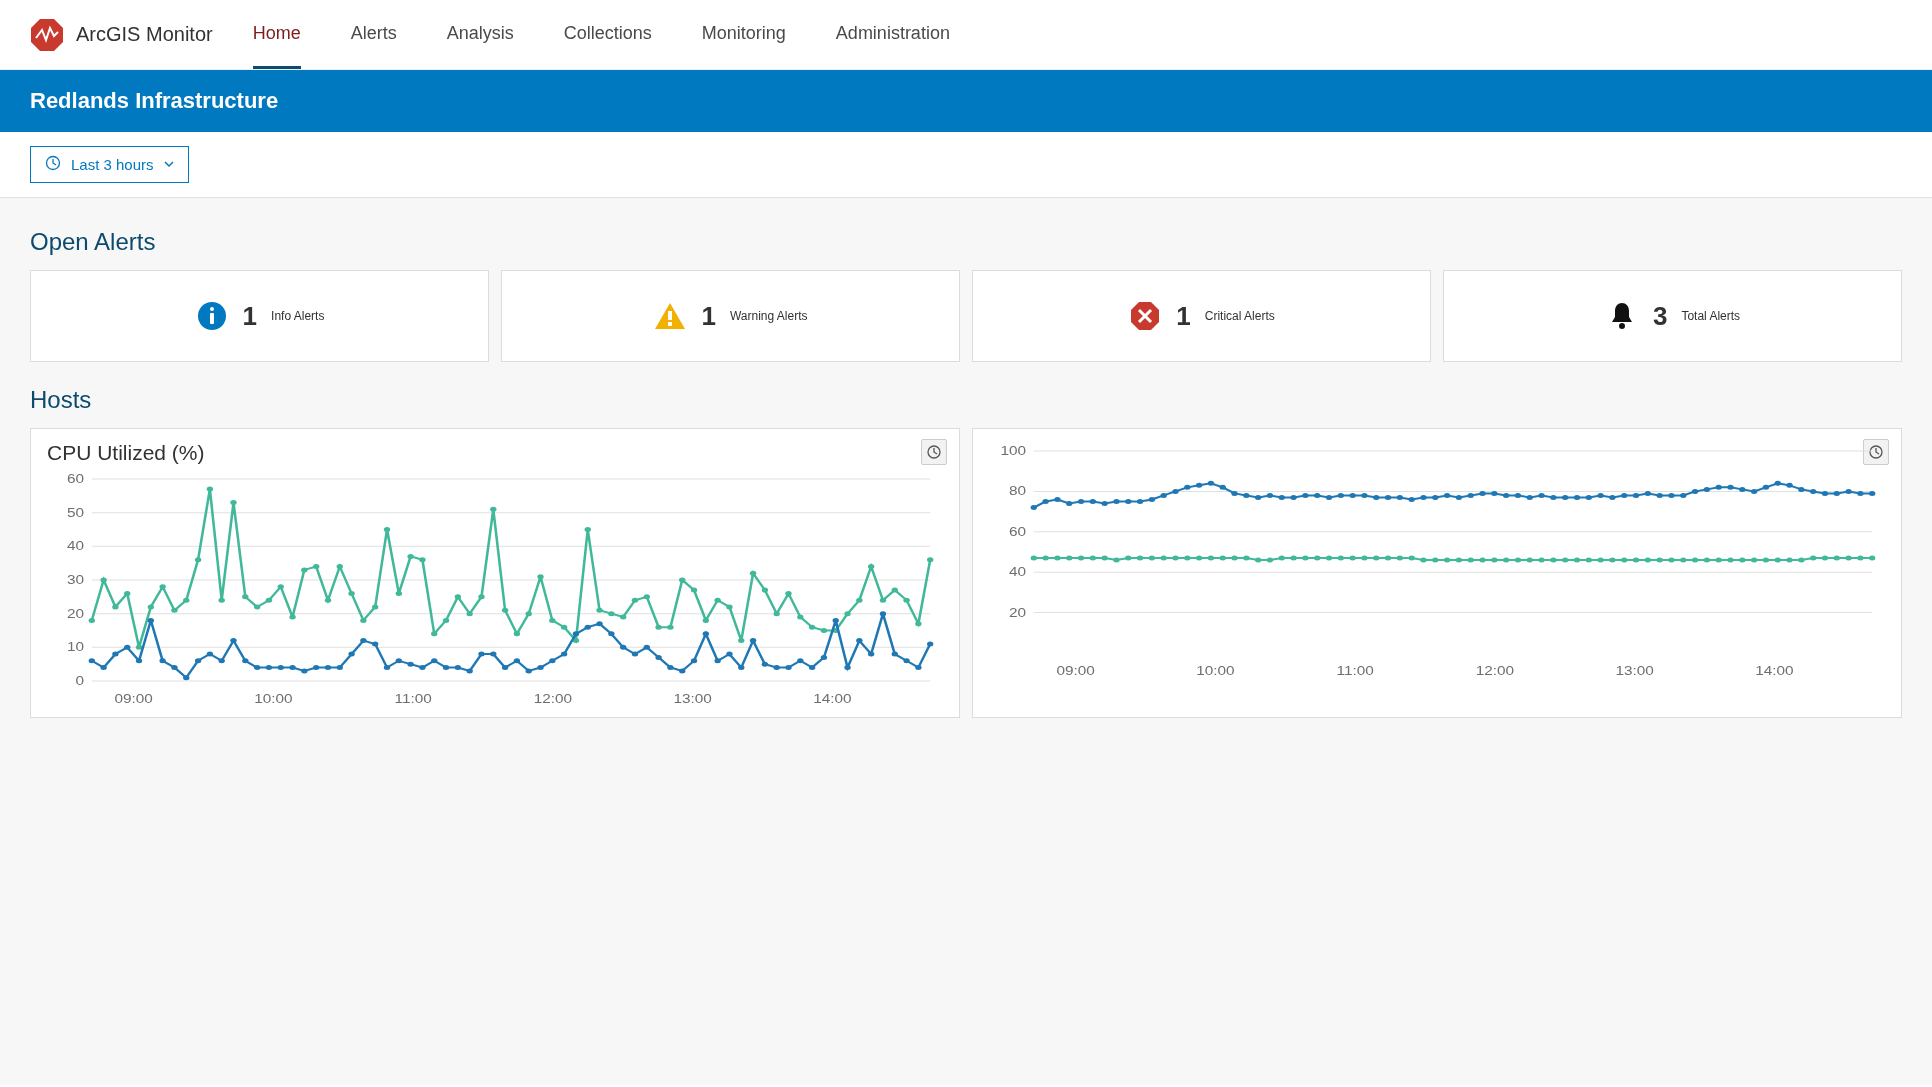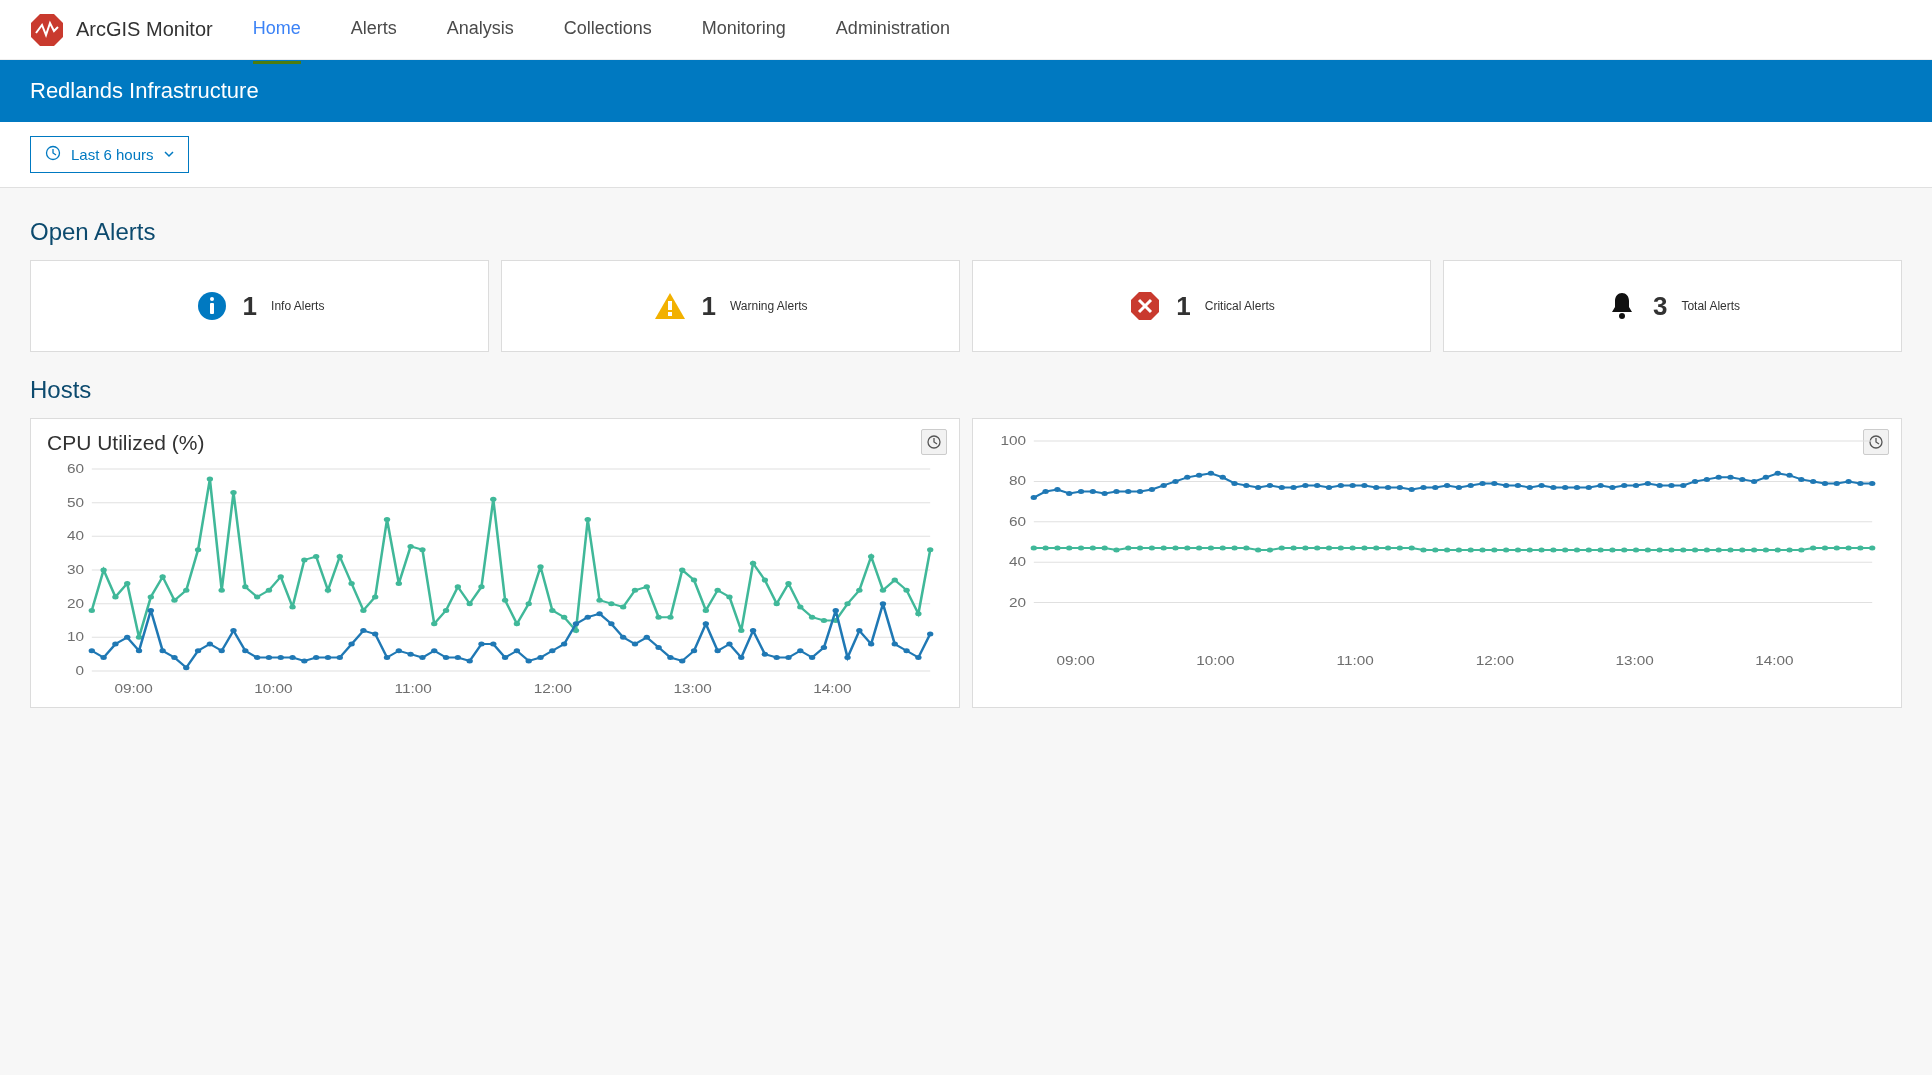--- a/index.html
+++ b/index.html
@@ -1,25 +1,25 @@
 <!DOCTYPE html>
 <html><head>
 <meta charset="utf-8">
 <style>
 * { box-sizing: border-box; margin: 0; padding: 0; }
 body { font-family: "Avenir Next", "Segoe UI", Arial, sans-serif; background: #fff; color: #323232; }
 
-.topbar { display: flex; align-items: center; height: 60px; padding: 0 30px; border-bottom: 1px solid #eee; }
+.topbar { display: flex; align-items: center; height: 70px; padding: 0 30px; border-bottom: 1px solid #eee; }
 .logo-wrap { display: flex; align-items: center; gap: 12px; margin-right: 40px; }
 .app-title { font-size: 20px; font-weight: 400; color: #323232; }
 .nav { display: flex; gap: 50px; }
 .nav-item { font-size: 18px; color: #4a4a4a; cursor: pointer; padding: 22px 0; }
-.nav-item.active { color: #3b82f6; border-bottom: 3px solid #4d7c0f; }
-
-.blue-bar { background: #0079c1; color: #fff; padding: 18px 30px; font-size: 22px; font-weight: 400; }
+.nav-item.active { color: #7f1d1d; border-bottom: 3px solid #0c4a6e; }
+
+.blue-bar { background: #0079c1; color: #fff; padding: 18px 30px; font-size: 22px; font-weight: 700; }
 
 .toolbar { padding: 14px 30px; border-bottom: 1px solid #e0e0e0; }
 .time-btn { display: inline-flex; align-items: center; gap: 10px; border: 1px solid #0079c1; color: #0079c1; background: #fff; padding: 8px 14px; font-size: 15px; cursor: pointer; }
 .time-btn .chev { font-size: 12px; }
 
 .content { padding: 20px 30px; background: #f7f7f7; min-height: calc(100vh - 200px); }
 .section-title { font-size: 24px; font-weight: 300; color: #0c4a6e; margin: 10px 0 14px; }
 
 .alert-cards { display: grid; grid-template-columns: repeat(4, 1fr); gap: 12px; margin-bottom: 24px; }
 .alert-card { background: #fff; border: 1px solid #dcdcdc; height: 92px; display: flex; align-items: center; justify-content: center; gap: 14px; }
@@ -66,21 +66,21 @@
 </div>
 
 <div class="toolbar">
   <button class="time-btn">
     <span>
       <svg width="16" height="16" viewBox="0 0 16 16">
           <circle cx="8" cy="8" r="6.5" fill="none" stroke="#0079c1" stroke-width="1.3"></circle>
           <polyline points="8,4 8,8 11,10" fill="none" stroke="#0079c1" stroke-width="1.3"></polyline>
         </svg>
     </span>
-    <span>Last 6 hours</span>
+    <span>Last 3 hours</span>
     <span class="chev">
       <svg width="10" height="10" viewBox="0 0 10 10">
           <polyline points="1,3 5,7 9,3" fill="none" stroke="#0079c1" stroke-width="1.5"></polyline>
         </svg>
     </span>
   </button>
 </div>
 
 <div class="content">
 

